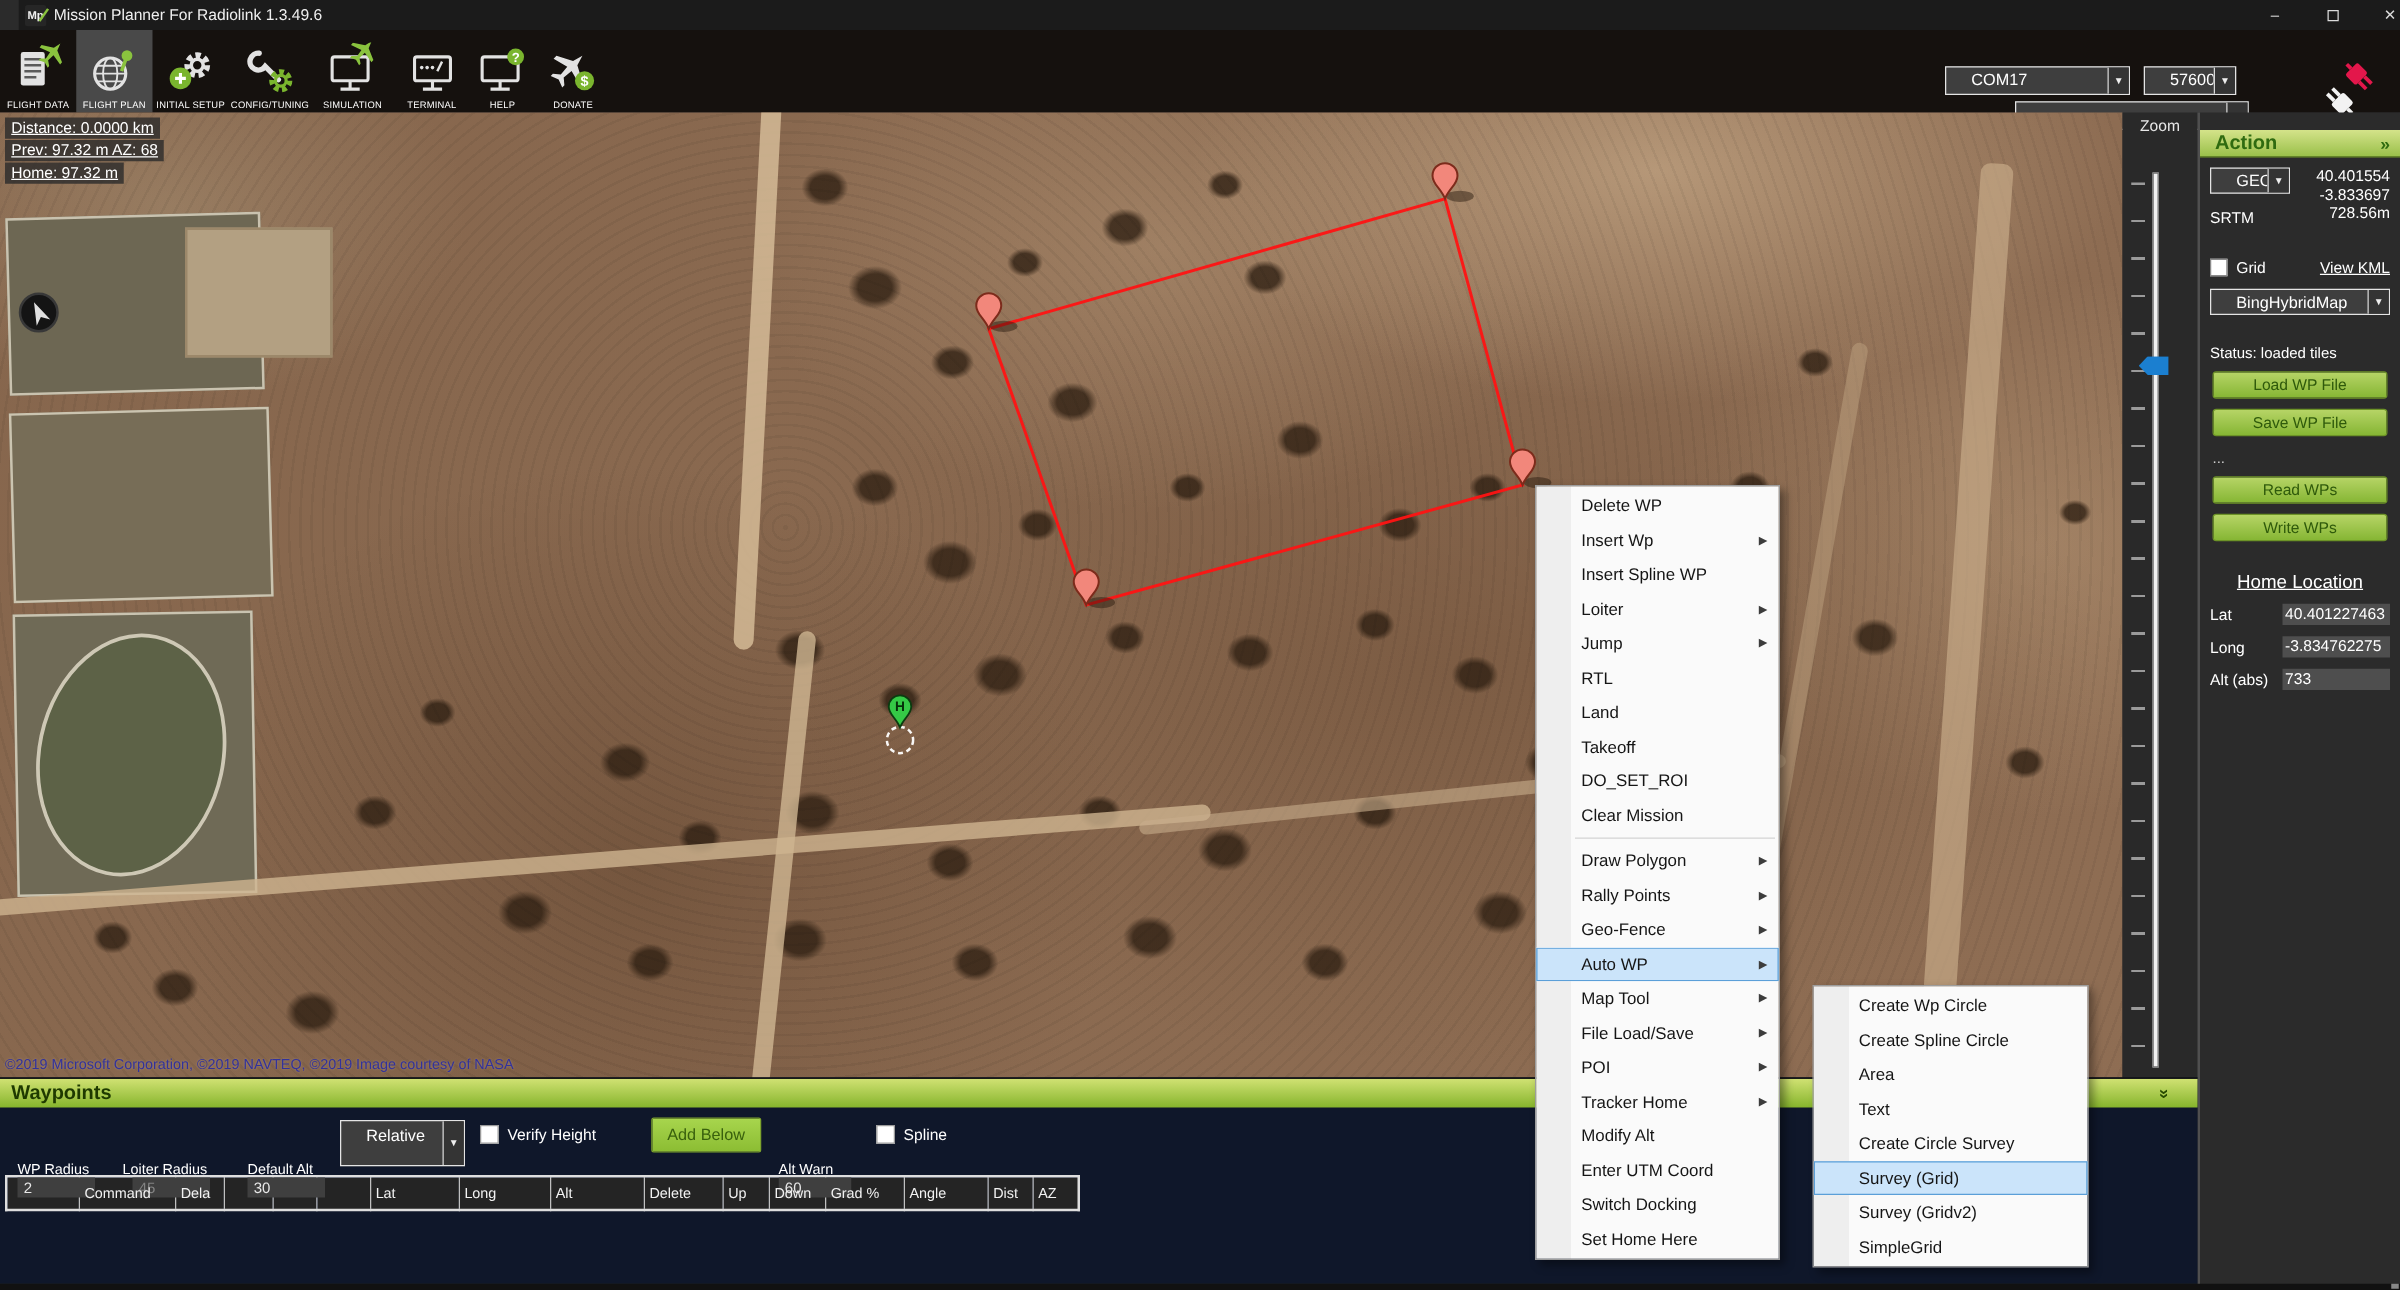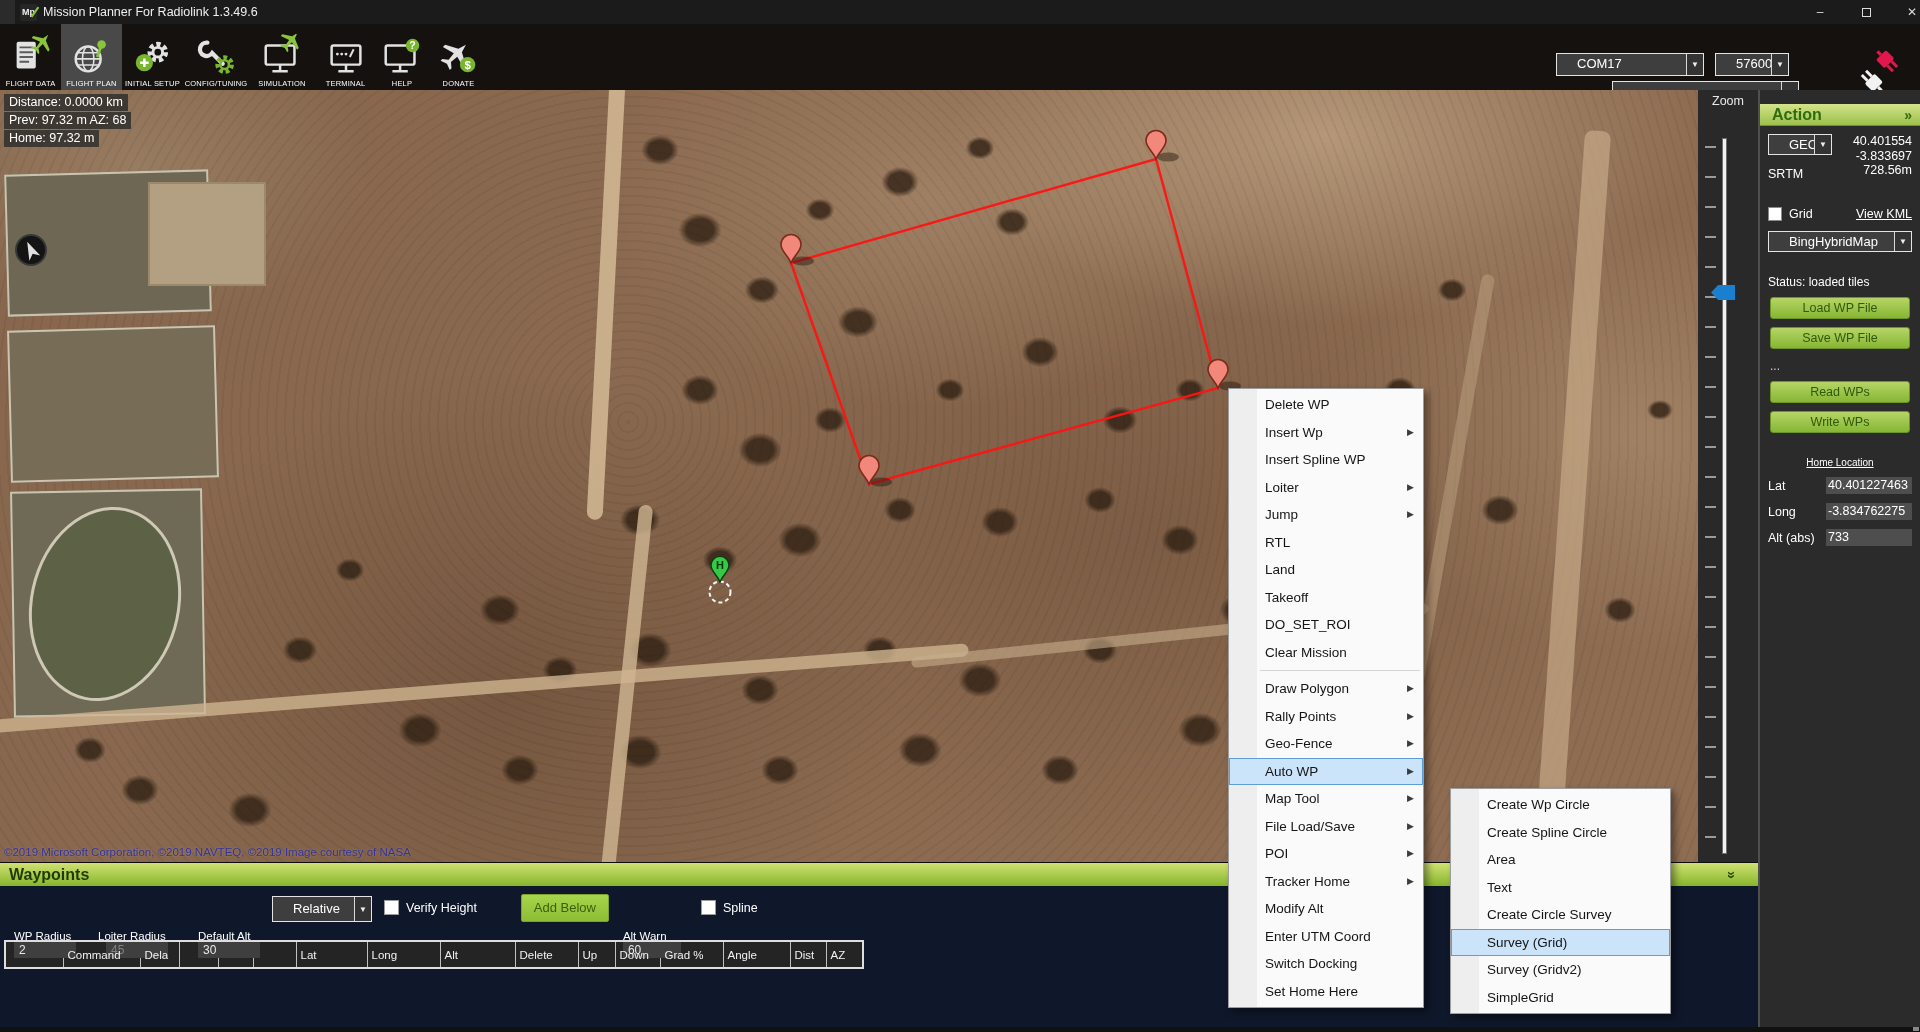--- a/index.html
+++ b/index.html
@@ -51,21 +51,21 @@
       radial-gradient(340px 220px at 8% 10%,  rgba(176,156,126,.40), transparent 70%),
       radial-gradient(420px 300px at 96% 45%, rgba(200,170,134,.35), transparent 72%),
       linear-gradient(115deg, rgba(118,88,62,.25), rgba(152,118,88,.2)); }
   #terrain-noise { background-image:repeating-radial-gradient(circle at 37% 43%, rgba(0,0,0,.05) 0 2px, transparent 2px 9px); }
   .road { position:absolute; border-radius:8px; }
   .fieldbox { position:absolute; border:2px solid rgba(224,217,199,.8); }
   #map-svg { position:absolute; inset:0; z-index:5; }
 
   #map-info { position:absolute; top:4px; left:4px; z-index:20; }
   #map-info .inf { display:table; background:rgba(42,42,42,.8); color:#fff; font-size:12.5px;
-                   padding:1px 5px 2px 5px; margin-bottom:1px; white-space:nowrap; }
+                   padding:1px 5px 2px 5px; margin-bottom:1px; white-space:nowrap;text-decoration:underline; }
   #map-copy { position:absolute; left:4px; bottom:4px; z-index:20; color:#32329b; font-size:11.5px;
               text-shadow:0 0 2px rgba(255,255,255,.25); }
 
   
   #zoomstrip { position:absolute; top:90px; left:1698px; width:60px; height:772px; background:#292929; }
   #zoom-label { color:#e8e8e8; font-size:12.5px; text-align:center; margin-top:4px; }
   #zticks { position:absolute; left:7px; top:56px; width:11px; height:702px;
             background:repeating-linear-gradient(to bottom,#9a9a9a 0 2px, transparent 2px 30px); }
   #ztrack { position:absolute; left:24px; top:48px; width:5px; height:716px; background:#f2f2f2; border:1px solid #6e6e6e; }
   #zthumb { position:absolute; left:13px; top:195px; width:24px; height:15px; background:#1b7fd0;
@@ -87,42 +87,42 @@
   #grid-row { display:flex; align-items:center; margin-top:26px; }
   .cb { display:inline-block; width:14px; height:14px; background:#fff; border:1px solid #8a8a8a; }
   #grid-label { color:#fff; font-size:12.5px; margin-left:7px; }
   #view-kml { margin-left:auto; color:#fff; font-size:12.5px; text-decoration:underline; }
   #dd-provider { margin-top:10px; height:21px; }
   #status-line { color:#fff; font-size:12px; margin-top:23px; }
   .btn-green { display:block; margin:8px auto 0 auto; width:140px; height:22px; line-height:20px; text-align:center;
                background:linear-gradient(#b6d466,#86b634); border:1px solid #6d9327; border-radius:3px;
                color:#2f5a0b; font-size:12.5px; }
   #dots { color:#cfcfcf; font-size:12px; margin:10px 0 2px 2px; }
-  #home-title { color:#fff; font-size:10px; text-align:center; text-decoration:underline; margin-top:24px; }
+  #home-title { color:#fff; font-size:15px; text-align:center; text-decoration:underline; margin-top:24px; }
   .hl-row { display:flex; align-items:center; margin-top:9px; }
   .hl-label { width:58px; color:#fff; font-size:12.5px; }
   .hl-field { flex:1; background:#4e4e4e; color:#fff; font-size:12.5px; height:17px; line-height:17px;
               padding:0 2px; overflow:hidden; white-space:nowrap; }
 
   
   #waypoints { position:absolute; top:862px; left:0; width:1758px; height:165px; background:#0f172a; }
   #wp-hdr { height:24px; background:linear-gradient(#d0e173,#86b52c); border-top:1px solid #0d0d0d;
             display:flex; align-items:center; padding:0 22px 0 9px; }
   #wp-title { color:#1f3a00; font-weight:bold; font-size:16px; flex:1; }
   #wp-chev { color:#274a02; font-weight:bold; font-size:14px; transform:rotate(90deg); }
   #wp-controls { display:flex; align-items:flex-start; padding:4px 0 0 14px; height:46px; }
   .wg-label { color:#fff; font-size:11.5px; white-space:nowrap;margin-top:40px; }
   .wg-field { background:#3f3f3f; color:#e8e8e8; font-size:12px; height:16px; line-height:16px; padding:0 5px; }
   .wg { margin-right:0; }
   #g-wpr  { width:84px; }
   #g-loit { width:100px; }
   #g-defalt { width:62px; }
   #g-wpr .wg-field, #g-loit .wg-field, #g-defalt .wg-field { width:62px; }
   #g-loit .wg-field { color:#828282; }
-  #dd-frame { width:100px; height:26px; margin:6px 12px 0 12px; }
+  #dd-frame { width:100px; height:37px; margin:6px 12px 0 12px; }
   #dd-frame .dd-val { line-height:23px; }
   .cbrow { display:flex; align-items:center; margin-top:10px; }
   .cb2 { display:inline-block; width:15px; height:15px; background:#fff; border:1px solid #9a9a9a; }
   .cbrow span.cblabel { color:#fff; font-size:12.5px; margin-left:7px; }
   #add-below { width:88px; height:28px; margin:4px 14px 0 44px; text-align:center; line-height:26px;
                background:linear-gradient(#a7d54d,#8cbd33); border:1px solid #7da32c; border-radius:2px;
                color:#39610d; font-size:13px; }
   #g-altwarn { width:66px; }
   #g-altwarn .wg-field { width:58px; }
   #g-spline { margin-left:12px; }

